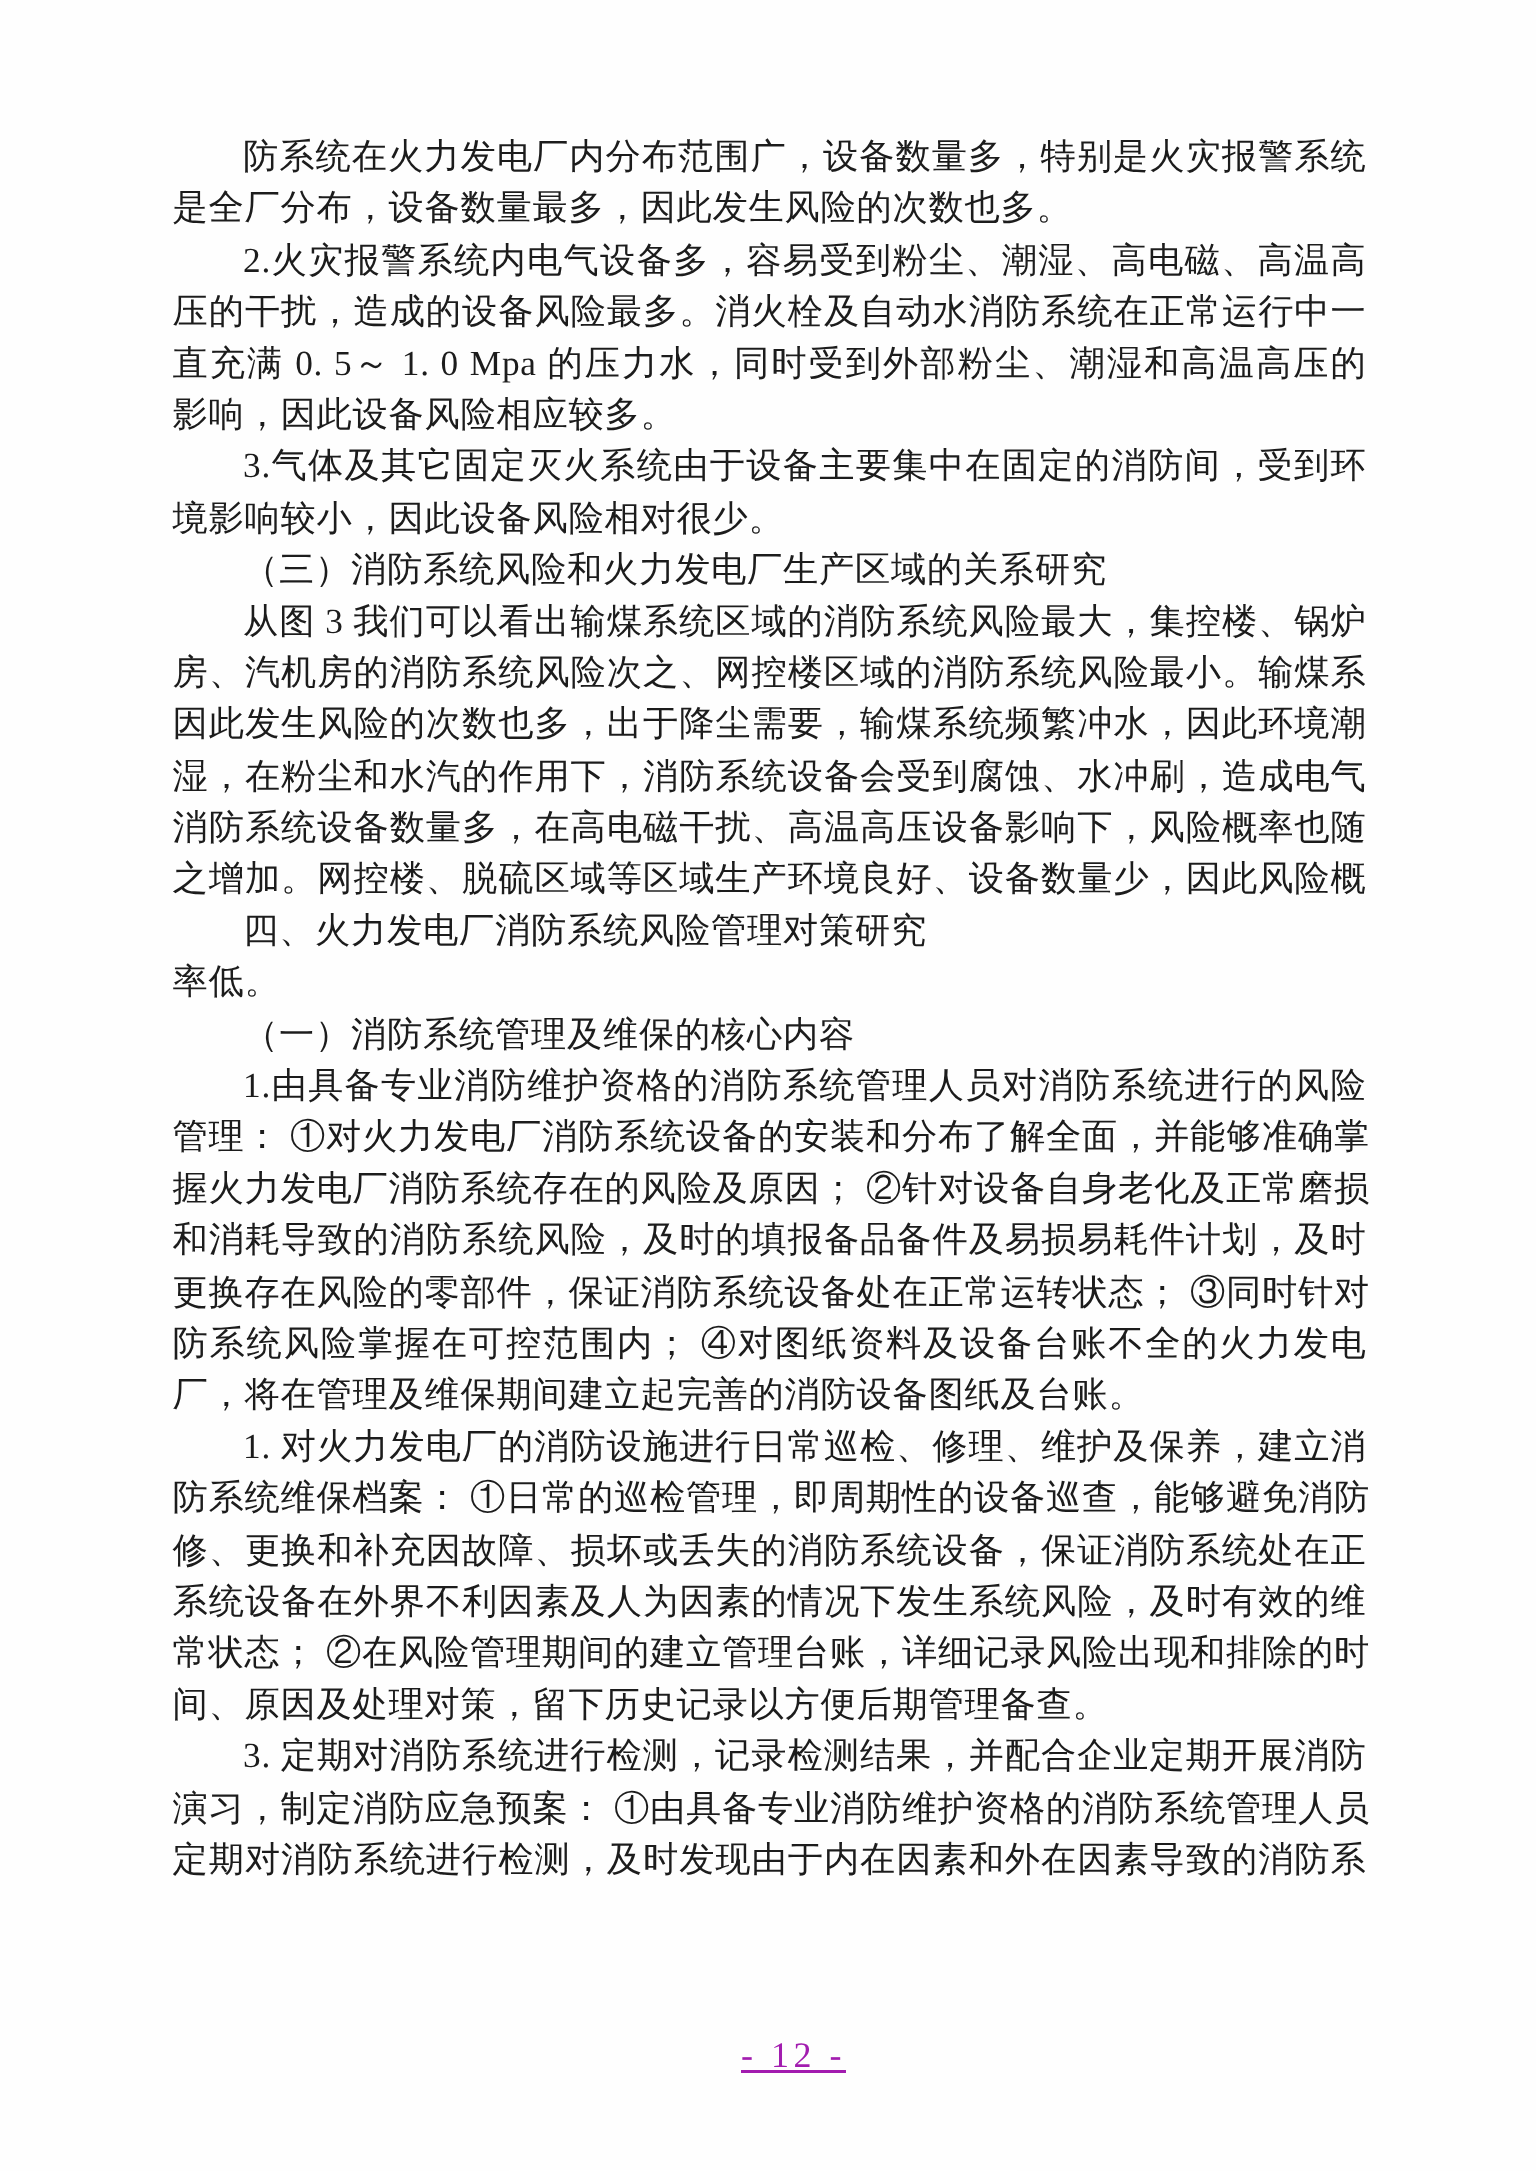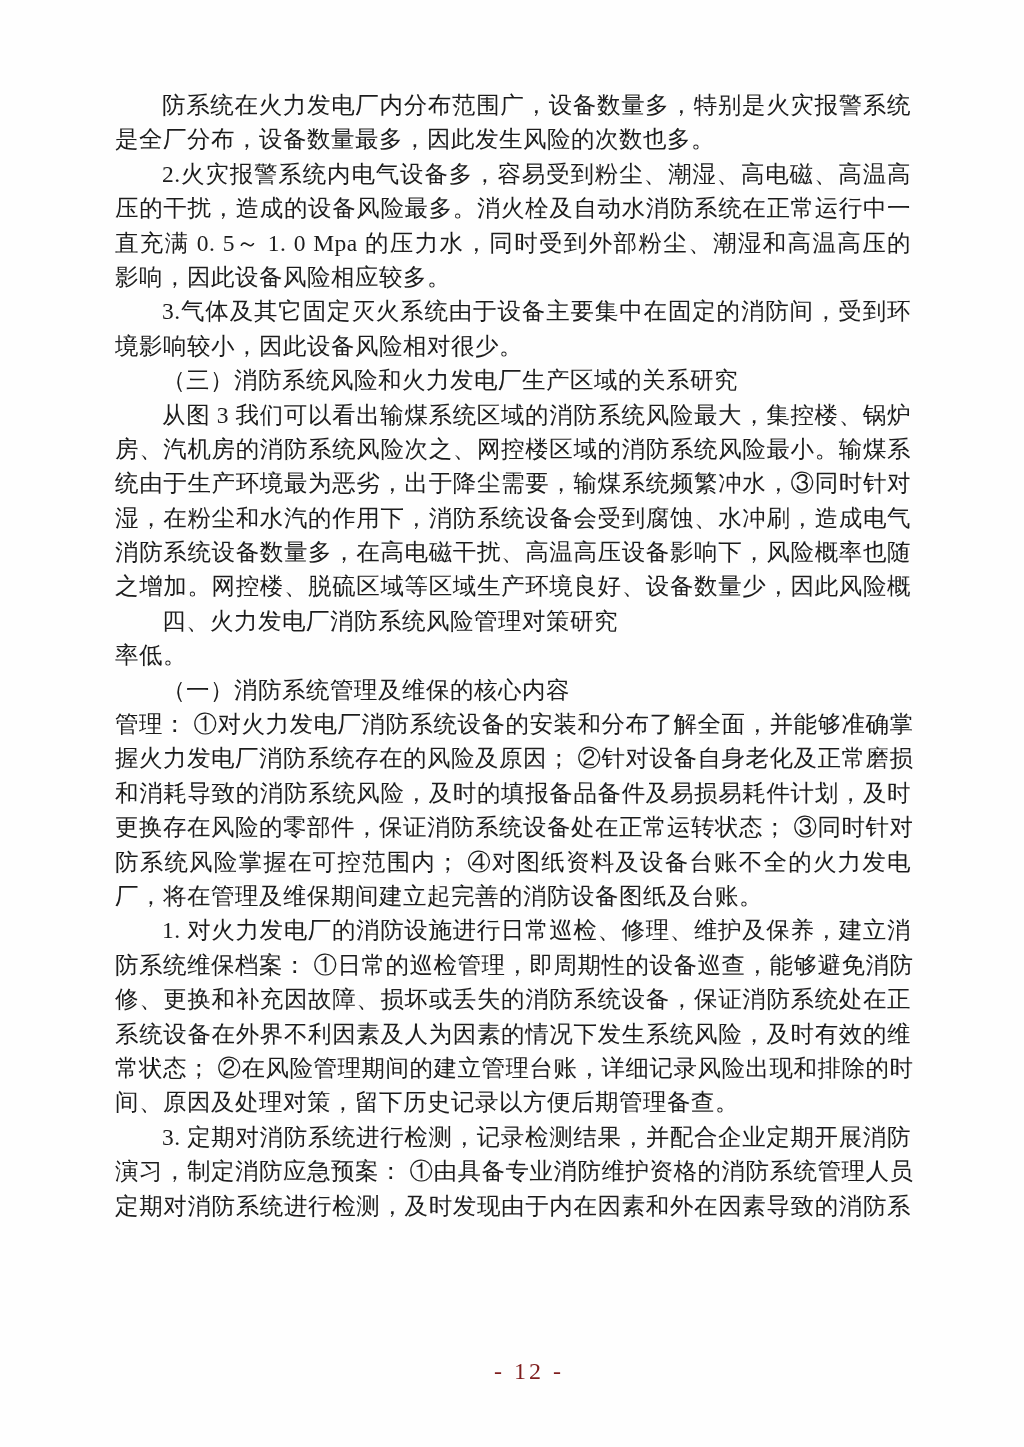--- a/index.html
+++ b/index.html
@@ -43,47 +43,49 @@
     position: absolute;
     left: 0;
     right: 0;
     top: 1358px;
     text-align: center;
     transform: translateX(17px);
   }
   .page-number {
     font-size: 24px;
     letter-spacing: 3px;
-    color: #7f1d1d;
+    color: #a21caf;
     font-family: "Liberation Serif", "DejaVu Serif", serif;
+    text-decoration: underline;
   }
 </style>
 </head>
 <body>
 
 <div class="page">
   <div class="text-block">
       <div class="text-line indent">防系统在火力发电厂内分布范围广，设备数量多，特别是火灾报警系统</div>
       <div class="text-line para-end">是全厂分布，设备数量最多，因此发生风险的次数也多。</div>
       <div class="text-line indent">2.火灾报警系统内电气设备多，容易受到粉尘、潮湿、高电磁、高温高</div>
       <div class="text-line">压的干扰，造成的设备风险最多。消火栓及自动水消防系统在正常运行中一</div>
       <div class="text-line">直充满 0. 5～ 1. 0 Mpa 的压力水，同时受到外部粉尘、潮湿和高温高压的</div>
       <div class="text-line para-end">影响，因此设备风险相应较多。</div>
       <div class="text-line indent">3.气体及其它固定灭火系统由于设备主要集中在固定的消防间，受到环</div>
       <div class="text-line para-end">境影响较小，因此设备风险相对很少。</div>
       <div class="text-line indent para-end">（三）消防系统风险和火力发电厂生产区域的关系研究</div>
       <div class="text-line indent">从图 3 我们可以看出输煤系统区域的消防系统风险最大，集控楼、锅炉</div>
       <div class="text-line">房、汽机房的消防系统风险次之、网控楼区域的消防系统风险最小。输煤系</div>
-      <div class="text-line">统由于生产环境最为恶劣，出于降尘需要，输煤系统频繁冲水，③同时针对</div>
+      <div class="text-line">因此发生风险的次数也多，出于降尘需要，输煤系统频繁冲水，因此环境潮</div>
       <div class="text-line">湿，在粉尘和水汽的作用下，消防系统设备会受到腐蚀、水冲刷，造成电气</div>
       <div class="text-line">消防系统设备数量多，在高电磁干扰、高温高压设备影响下，风险概率也随</div>
       <div class="text-line">之增加。网控楼、脱硫区域等区域生产环境良好、设备数量少，因此风险概</div>
       <div class="text-line indent para-end">四、火力发电厂消防系统风险管理对策研究</div>
       <div class="text-line para-end">率低。</div>
       <div class="text-line indent para-end">（一）消防系统管理及维保的核心内容</div>
+      <div class="text-line indent">1.由具备专业消防维护资格的消防系统管理人员对消防系统进行的风险</div>
       <div class="text-line">管理： ①对火力发电厂消防系统设备的安装和分布了解全面，并能够准确掌</div>
       <div class="text-line">握火力发电厂消防系统存在的风险及原因； ②针对设备自身老化及正常磨损</div>
       <div class="text-line">和消耗导致的消防系统风险，及时的填报备品备件及易损易耗件计划，及时</div>
       <div class="text-line">更换存在风险的零部件，保证消防系统设备处在正常运转状态； ③同时针对</div>
       <div class="text-line">防系统风险掌握在可控范围内； ④对图纸资料及设备台账不全的火力发电</div>
       <div class="text-line para-end">厂，将在管理及维保期间建立起完善的消防设备图纸及台账。</div>
       <div class="text-line indent">1. 对火力发电厂的消防设施进行日常巡检、修理、维护及保养，建立消</div>
       <div class="text-line">防系统维保档案： ①日常的巡检管理，即周期性的设备巡查，能够避免消防</div>
       <div class="text-line">修、更换和补充因故障、损坏或丢失的消防系统设备，保证消防系统处在正</div>
       <div class="text-line">系统设备在外界不利因素及人为因素的情况下发生系统风险，及时有效的维</div>

